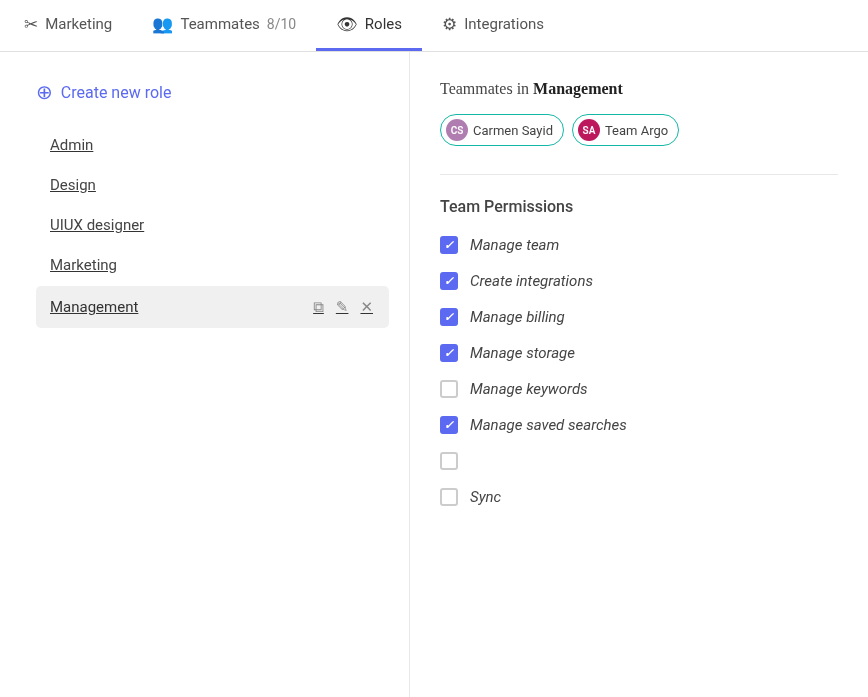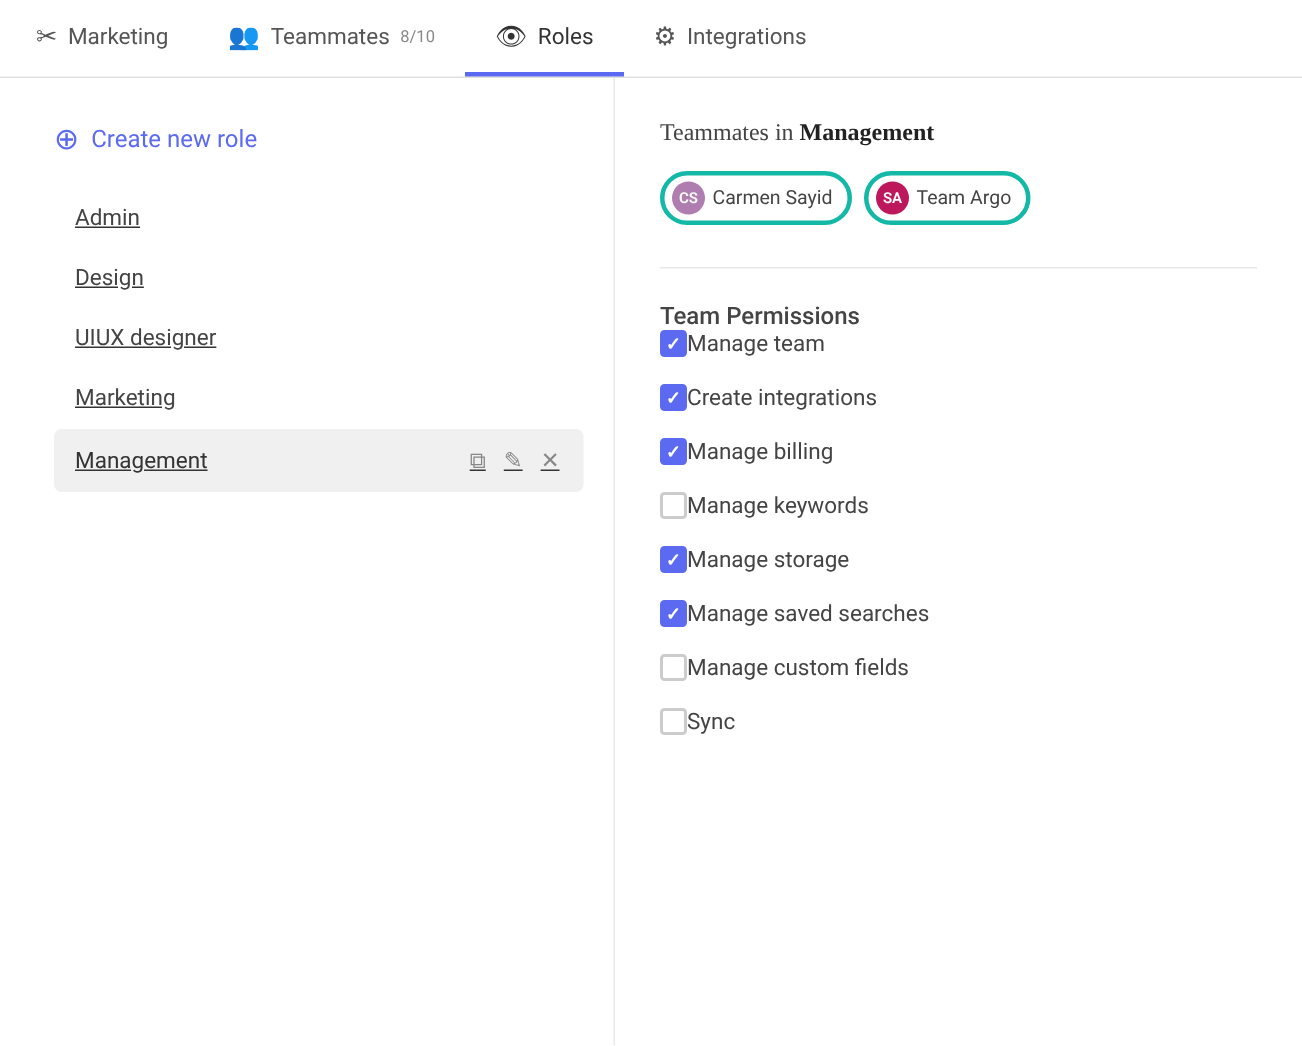--- a/index.html
+++ b/index.html
@@ -37,21 +37,21 @@
       color: #333;
       border-bottom: 3px solid #5b6af0;
     }
     .nav-item:first-child {
       padding-left: 4px;
     }
     .nav-icon {
       font-size: 17px;
     }
     .nav-badge {
-      font-size: 11px;
+      font-size: 14px;
       color: #888;
       vertical-align: super;
     }
 
     
     .main-layout {
       display: flex;
       height: calc(697px - 52px);
     }
 
@@ -133,21 +133,21 @@
     .teammate-chips {
       display: flex;
       gap: 8px;
       flex-wrap: wrap;
       margin-bottom: 28px;
     }
     .chip {
       display: flex;
       align-items: center;
       gap: 5px;
-      border: 3px solid #14b8a6;
+      border: 1px solid #14b8a6;
       border-radius: 20px;
       padding: 4px 10px 4px 5px;
       font-size: 13px;
       color: #444;
       background: #fff;
     }
     .chip-avatar {
       width: 22px;
       height: 22px;
       border-radius: 50%;
@@ -161,29 +161,31 @@
 
     .divider {
       border: none;
       border-top: 1px solid #e8e8e8;
       margin-bottom: 22px;
     }
 
     .permissions-title {
       font-size: 16px;
       color: #444;
+      margin-bottom: 20px;
       font-weight: 500;
     }
     .permission-item {
       display: flex;
       align-items: center;
-      gap: 0;
+      gap: 12px;
       margin-bottom: 18px;
       font-size: 15px;
       color: #444;
+      font-style: italic;
     }
     .checkbox {
       width: 18px;
       height: 18px;
       border: 2px solid #ccc;
       border-radius: 3px;
       display: flex;
       align-items: center;
       justify-content: center;
       cursor: pointer;
@@ -270,34 +272,33 @@
     </div>
         <div class="permission-item">
       <div class="checkbox checked"></div>
       <span>Create integrations</span>
     </div>
         <div class="permission-item">
       <div class="checkbox checked"></div>
       <span>Manage billing</span>
     </div>
         <div class="permission-item">
+      <div class="checkbox checked"></div>
+      <span>Manage storage</span>
+    </div>
+        <div class="permission-item">
       <div class="checkbox "></div>
       <span>Manage keywords</span>
     </div>
         <div class="permission-item">
       <div class="checkbox checked"></div>
-      <span>Manage storage</span>
-    </div>
-        <div class="permission-item">
-      <div class="checkbox checked"></div>
       <span>Manage saved searches</span>
     </div>
         <div class="permission-item">
       <div class="checkbox "></div>
-      <span>Manage custom fields</span>
     </div>
         <div class="permission-item">
       <div class="checkbox "></div>
       <span>Sync</span>
     </div>
       </div>
   </div>
 </div>
 
 </body></html>

